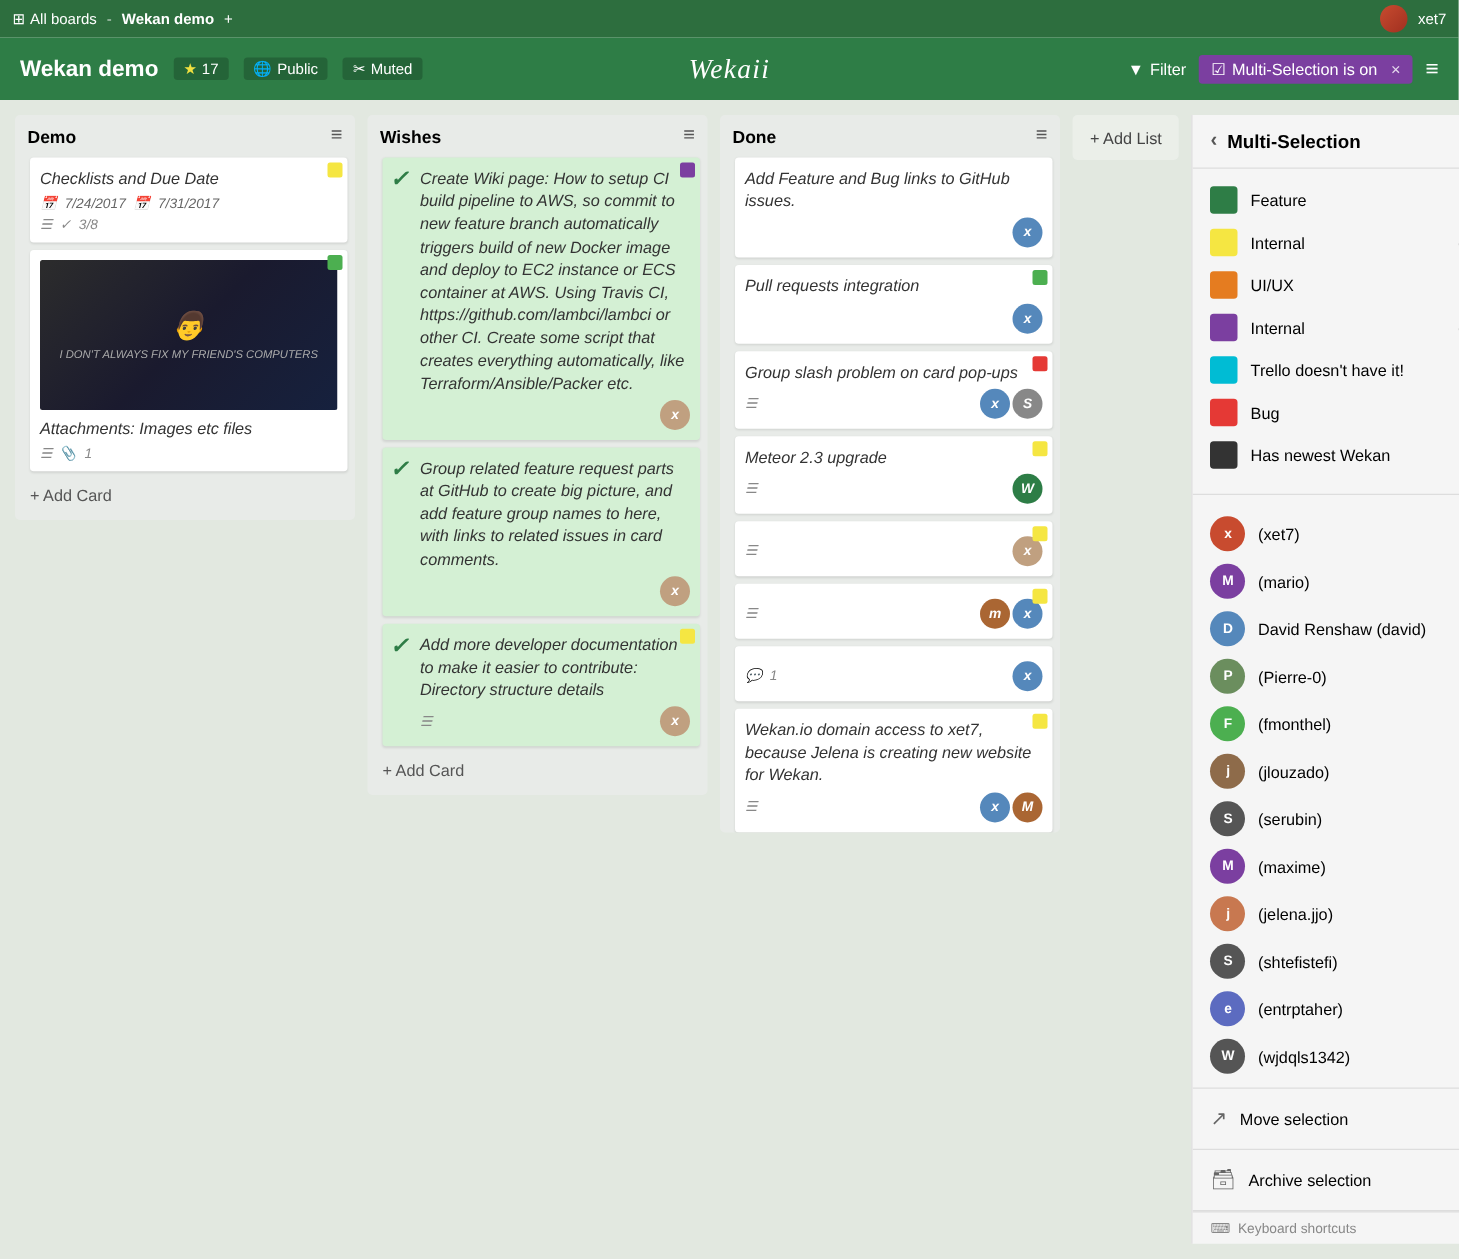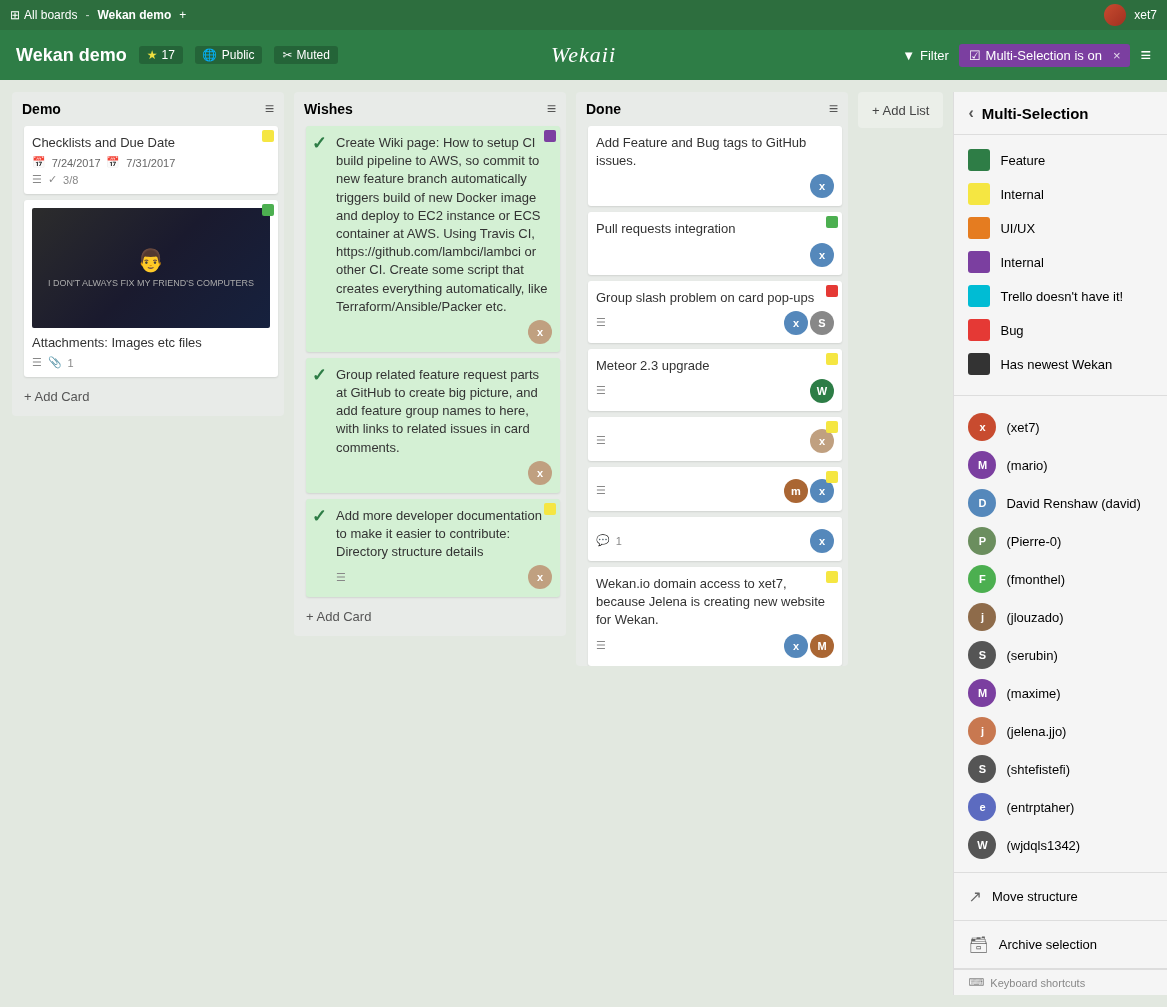--- a/index.html
+++ b/index.html
@@ -89,21 +89,21 @@
       font-size: 13px; padding: 4px;
     }
 
     
     .card {
       background: white; border-radius: 3px; padding: 8px;
       position: relative; cursor: pointer;
       box-shadow: 0 1px 2px rgba(0,0,0,0.1);
     }
     .card.checked { background: #d4f0d4; }
-    .card-wrapper { position: relative; padding-left: 6px; }
+    .card-wrapper { position: relative; padding-left: 6px; font-style: italic; }
     .card-color-dot {
       position: absolute; top: 4px; right: 4px;
       width: 12px; height: 12px; border-radius: 2px;
     }
     .card-title { font-size: 13px; color: #333; line-height: 1.4; margin-bottom: 4px; }
     .card-dates { display: flex; align-items: center; gap: 6px; font-size: 11px; color: #666; margin-bottom: 4px; }
     .card-meta { display: flex; align-items: center; gap: 6px; font-size: 11px; color: #888; margin-top: 4px; }
     .card-img { width: 100%; height: 120px; object-fit: cover; border-radius: 2px; margin-bottom: 6px; background: #444; display: flex; align-items: center; justify-content: center; overflow: hidden; }
     .card-img-inner { width: 100%; height: 120px; background: linear-gradient(135deg, #2c2c2c 0%, #1a1a2e 50%, #16213e 100%); display: flex; align-items: center; justify-content: center; color: #fff; font-size: 10px; text-align: center; }
     .card-avatars { display: flex; gap: 2px; margin-left: auto; }
@@ -315,21 +315,21 @@
   <div class="list">
     <div class="list-header">
       <span>Done</span>
       <span class="list-menu-btn">≡</span>
     </div>
     <div class="list-cards">
 
       <div class="card-wrapper">
 
         <div class="card">
-          <div class="card-title">Add Feature and Bug tags to GitHub issues.</div>
+          <div class="card-title">Add Feature and Bug links to GitHub issues.</div>
           <div style="display:flex; justify-content:flex-end;">
             <div class="avatar-circle" style="background:#5588bb;">x</div>
           </div>
         </div>
       </div>
 
       <div class="card-wrapper">
 
         <div class="card">
           <div class="card-color-dot" style="background:#4caf50;"></div>
@@ -527,21 +527,21 @@
 
       <div class="member-item">
         <div class="avatar-circle" style="background:#555; width:28px;height:28px;">W</div>
         <span class="member-name">(wjdqls1342)</span>
       </div>
     </div>
 
     <div class="panel-actions">
       <button class="panel-action-btn">
         <span class="action-icon">↗</span>
-        <span>Move structure</span>
+        <span>Move selection</span>
       </button>
       <button class="panel-action-btn">
         <span class="action-icon">🗃</span>
         <span>Archive selection</span>
       </button>
     </div>
 
     <div class="kbd-shortcut">
       <span>⌨</span>
       <span>Keyboard shortcuts</span>

